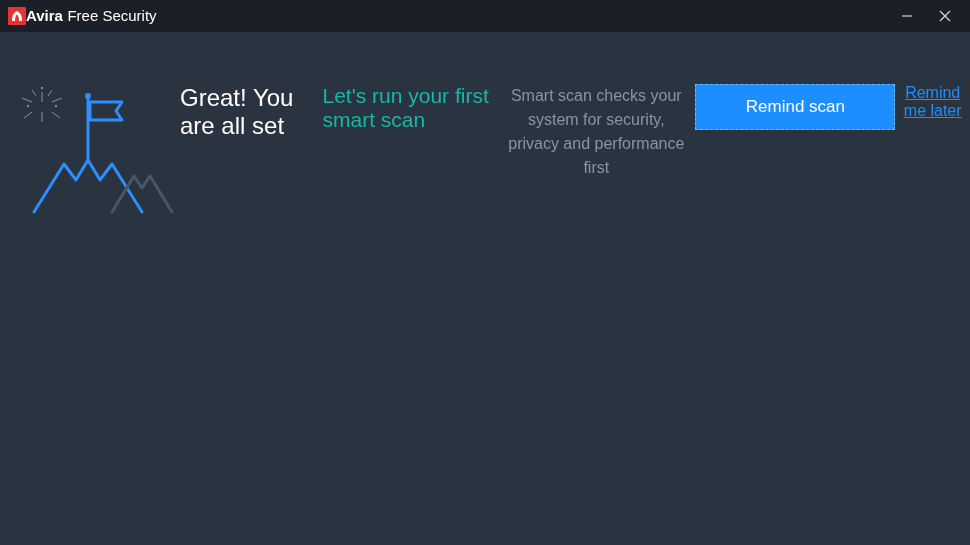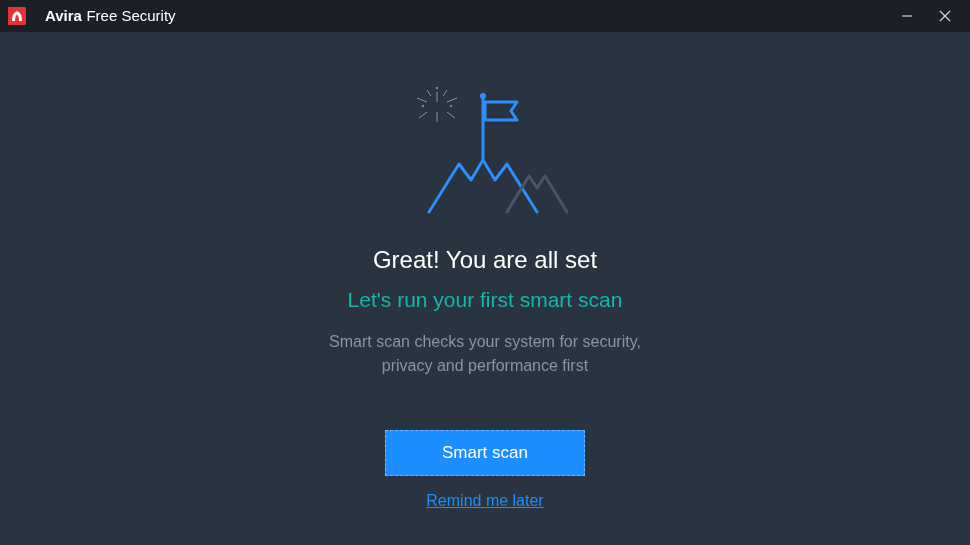--- a/index.html
+++ b/index.html
@@ -14,21 +14,21 @@
       height: 32px;
       background: #1a1f28;
       display: flex;
       align-items: center;
       padding: 0 8px;
       justify-content: space-between;
     }
     .titlebar-left {
       display: flex;
       align-items: center;
-      gap: 19px;
+      gap: 0;
     }
     .logo {
       width: 18px;
       height: 18px;
       display: flex;
       align-items: center;
       justify-content: center;
     }
     .brand {
       color: #ffffff;
@@ -53,22 +53,21 @@
       color: #d0d4da;
       cursor: pointer;
       display: flex;
       align-items: center;
       justify-content: center;
       width: 22px;
       height: 22px;
     }
     .content {
       display: flex;
-      flex-direction: column;
-      align-items: center;
+      align-items: flex-start;
       padding-top: 52px;
     }
     .hero-icon {
       margin-bottom: 18px;
     }
     .heading {
       color: #ffffff;
       font-size: 24px;
       font-weight: 400;
       margin-bottom: 14px;
@@ -167,15 +166,15 @@
     </svg>
   </div>
 
   <div class="heading">Great! You are all set</div>
   <div class="subheading">Let's run your first smart scan</div>
   <div class="description">
     <div>Smart scan checks your system for security,</div>
     <div>privacy and performance first</div>
   </div>
 
-  <button class="primary-btn">Smart scan</button>
+  <button class="primary-btn">Remind scan</button>
   <button class="link-btn">Remind me later</button>
 </div>
 
 </body></html>

